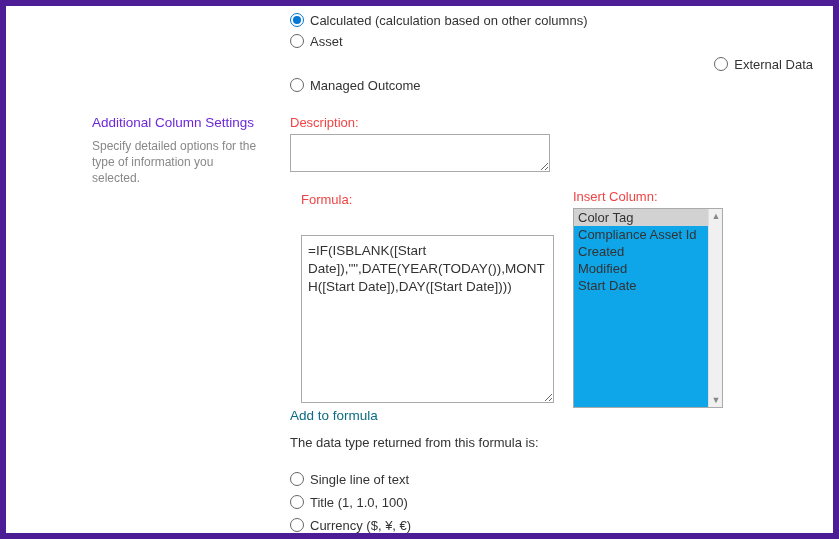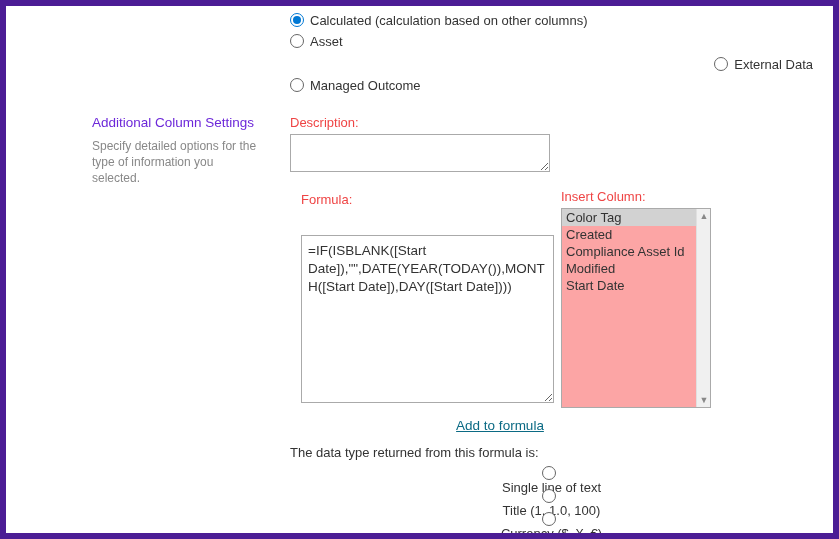--- a/index.html
+++ b/index.html
@@ -102,27 +102,28 @@
     border: 1px solid #aaa;
     font-family: inherit;
     font-size: 13.5px;
     padding: 6px 6px;
     resize: both;
     margin-top: 24px;
     line-height: 1.35;
     color: #333;
   }
   .insert-col {
+    margin-left: 12px;
     width: 122px;
   }
   .listbox {
     width: 150px;
     height: 200px;
     border: 1px solid #aaa;
-    background: #fca5a5;
+    background: #0ea5e9;
     position: relative;
     margin-top: 4px;
     overflow: hidden;
   }
   .listbox-inner {
     position: absolute;
     top: 0; left: 0;
     right: 14px; bottom: 0;
   }
   .listbox-item {
@@ -146,33 +147,31 @@
     display: flex;
     align-items: center;
     justify-content: center;
     color: #888;
     font-size: 9px;
   }
   .scroll-arrow.up { position: absolute; top: 0; }
   .scroll-arrow.down { position: absolute; bottom: 0; }
   .add-link {
     color: #0b6a84;
-    text-align: center;
-    margin-top: 10px;
+    text-align: left;
     font-size: 13.5px;
     cursor: pointer;
     width: 420px;
-    text-decoration: underline;
   }
   .return-type {
     margin-top: 12px;
   }
-  .return-type .radio-row { margin-left: 0; flex-direction: column; }
+  .return-type .radio-row { margin-left: 0; }
   .return-label {
-    margin-bottom: 6px;
+    margin-bottom: 18px;
   }
   .bottom-radios {
     margin-top: 2px;
   }
   .bottom-radios .radio-row {
     height: 22px;
   }
 </style>
 </head>
 <body>
@@ -211,22 +210,22 @@
       <div class="formula-row">
         <div class="formula-left">
           <div class="field-label">Formula:</div>
           <textarea class="formula-textarea" style="">=IF(ISBLANK([Start Date]),"",DATE(YEAR(TODAY()),MONTH([Start Date]),DAY([Start Date])))</textarea>
         </div>
         <div class="insert-col">
           <div class="field-label">Insert Column:</div>
           <div class="listbox">
             <div class="listbox-inner">
               <div class="listbox-item selected">Color Tag</div>
+              <div class="listbox-item">Compliance Asset Id</div>
               <div class="listbox-item">Created</div>
-              <div class="listbox-item">Compliance Asset Id</div>
               <div class="listbox-item">Modified</div>
               <div class="listbox-item">Start Date</div>
             </div>
             <div class="listbox-scroll">
               <div class="scroll-arrow up">▲</div>
               <div class="scroll-arrow down">▼</div>
             </div>
           </div>
         </div>
       </div>

